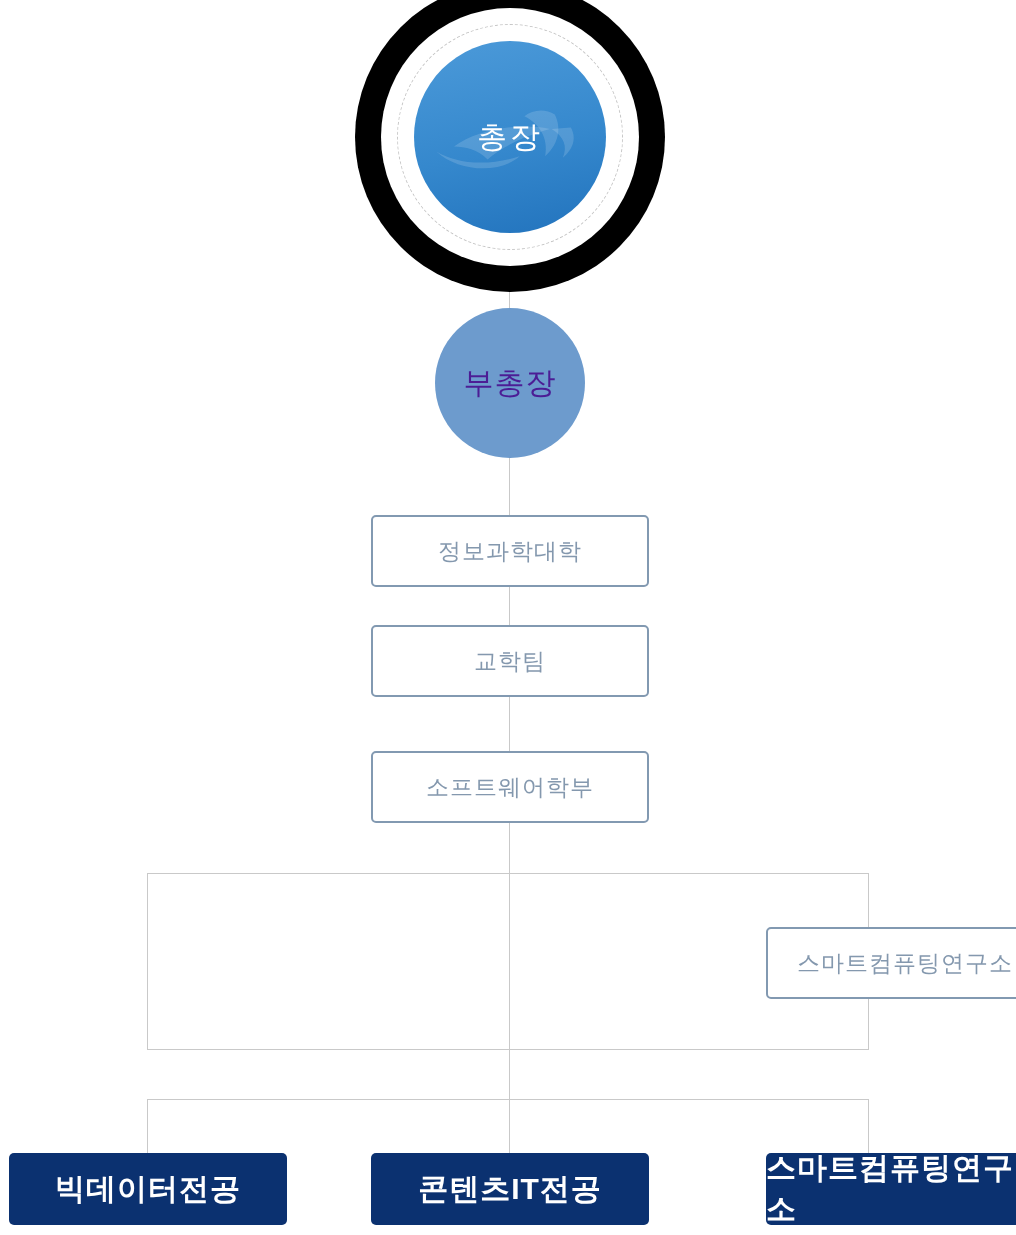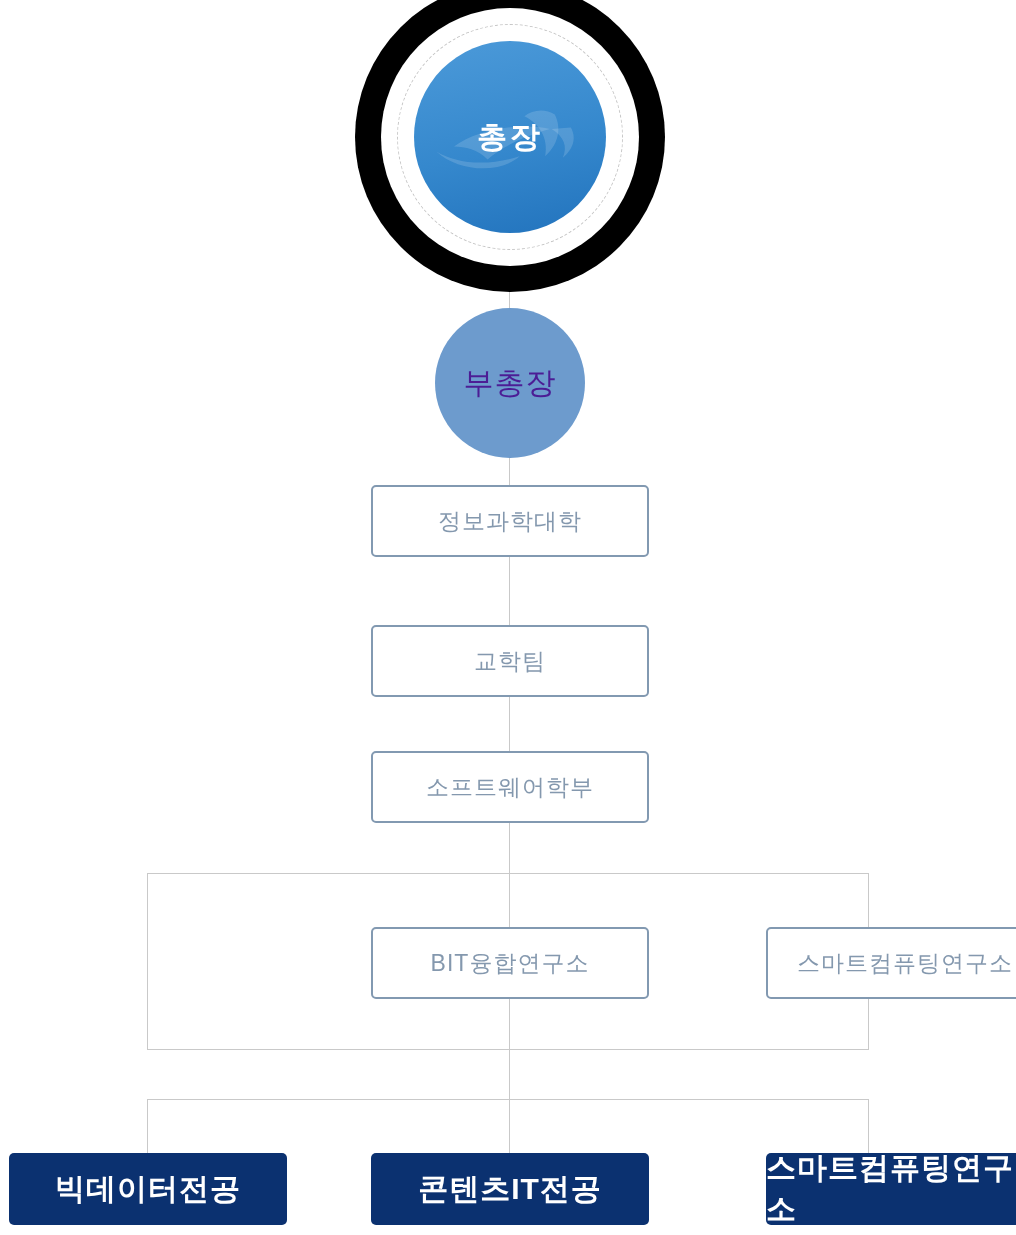--- a/index.html
+++ b/index.html
@@ -68,21 +68,21 @@
     position: absolute;
     left: 50%; top: 52%;
     transform: translate(-50%, -50%);
     width: 160px; height: 72px;
   }
   .p-label {
     position: relative;
     z-index: 1;
     color: #ffffff;
     font-size: 30px;
-    font-weight: 700;
+    font-weight: 400;
     letter-spacing: 3px;
   }
 
   
   .vice {
     position: absolute;
     left: 435px; top: 308px;
     width: 150px; height: 150px;
     background: #6d9bcd;
     border-radius: 50%;
@@ -113,21 +113,21 @@
   }
   .node--dark {
     background: #0b3170;
     color: #ffffff;
     font-size: 30px;
     font-weight: 700;
   }
   .col-left   { left: 9px;   }
   .col-center { left: 371px; }
   .col-right  { left: 766px; }
-  .row-chain-1 { top: 485px; }
+  .row-chain-1 { top: 515px; }
   .row-chain-2 { top: 625px; }
   .row-chain-3 { top: 751px; }
   .row-inst    { top: 927px; }
   .row-major   { top: 1153px; }
 </style>
 </head>
 <body>
 
 <div class="stage">
 
@@ -165,23 +165,20 @@
   <div class="node node--light col-center row-chain-1">
     <span>정보과학대학</span>
   </div>
   <div class="node node--light col-center row-chain-2">
     <span>교학팀</span>
   </div>
   <div class="node node--light col-center row-chain-3">
     <span>소프트웨어학부</span>
   </div>
 
-  <div class="node node--light col-center row-inst">
-    <span>BIT융합연구소</span>
-  </div>
   <div class="node node--light col-right row-inst">
     <span>스마트컴퓨팅연구소</span>
   </div>
 
   <div class="node node--dark col-left row-major">
     <span>빅데이터전공</span>
   </div>
   <div class="node node--dark col-center row-major">
     <span>콘텐츠IT전공</span>
   </div>

